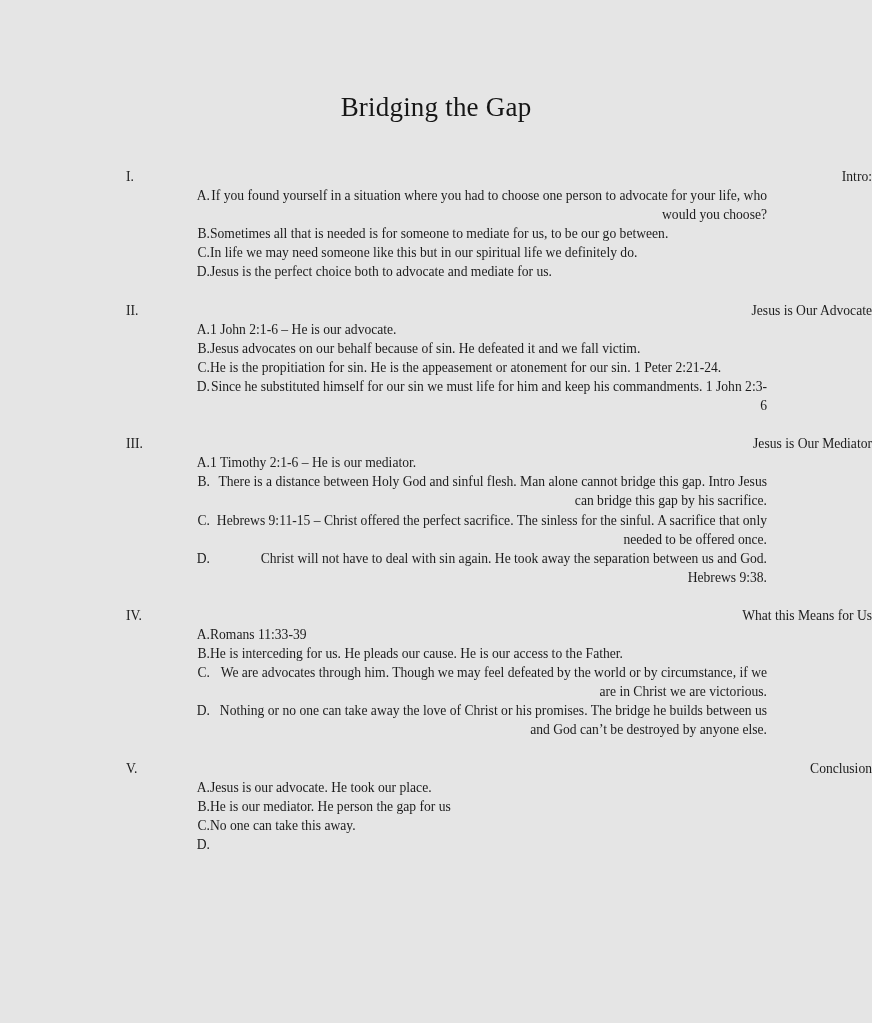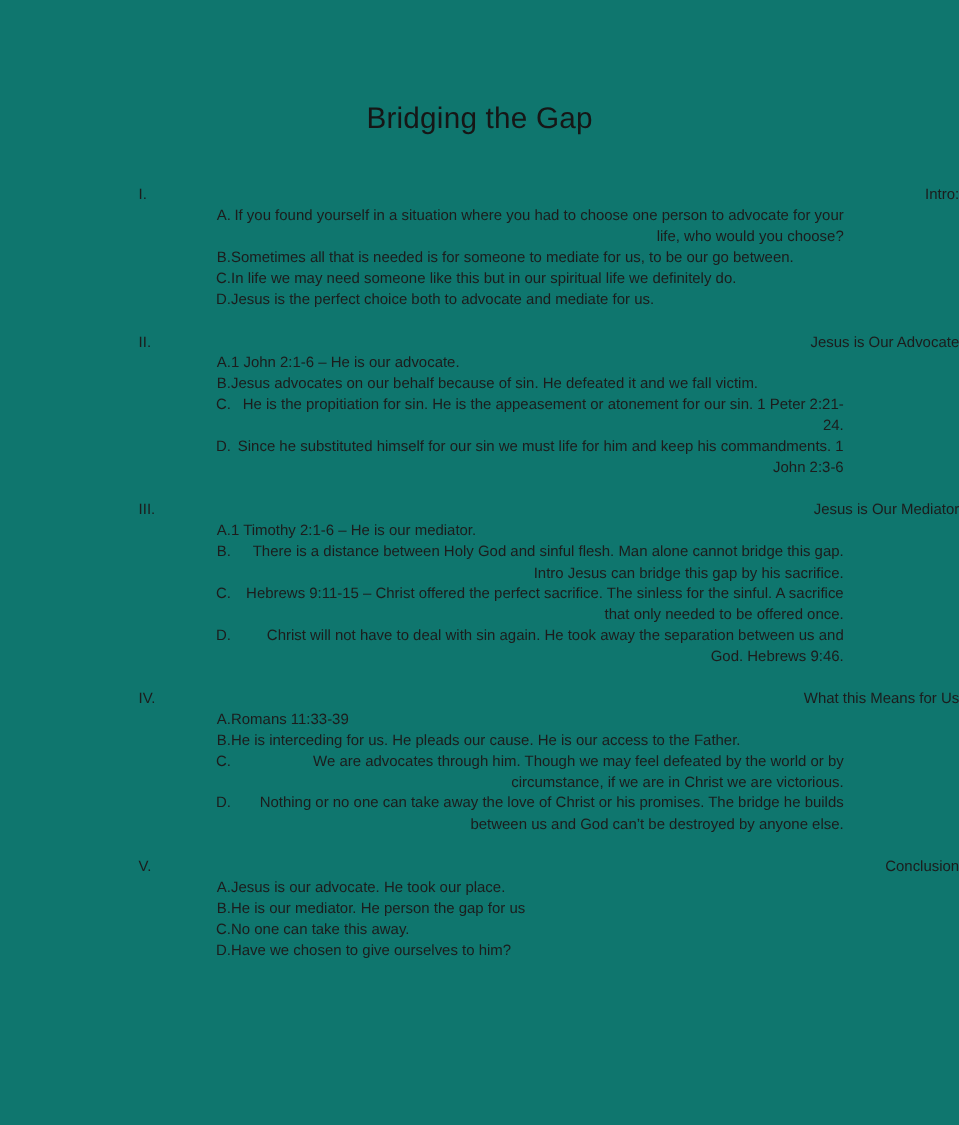--- a/index.html
+++ b/index.html
@@ -4,23 +4,23 @@
 <style>
   html, body {
     margin: 0;
     padding: 0;
     background: #ffffff;
   }
   .page {
     position: relative;
     width: 872px;
     height: 1023px;
-    background: #0f766e;
+    background: #e5e5e5;
     overflow: hidden;
-    font-family: Liberation Sans, sans-serif;
+    font-family: Liberation Serif, serif;
     color: #1c1c1c;
   }
   .doc-title {
     margin-top: 92px;
     text-align: center;
     font-size: 27px;
     font-weight: 400;
     letter-spacing: 0.2px;
     color: #161616;
   }
@@ -132,21 +132,21 @@
             <li class="item">
               <span class="letter">B.</span>
               <span class="item-text">There is a distance between Holy God and sinful flesh.  Man alone cannot bridge this gap.  Intro Jesus can bridge this gap by his sacrifice.</span>
             </li>
             <li class="item">
               <span class="letter">C.</span>
               <span class="item-text">Hebrews 9:11-15 – Christ offered the perfect sacrifice.  The sinless for the sinful. A sacrifice that only needed to be offered once.</span>
             </li>
             <li class="item">
               <span class="letter">D.</span>
-              <span class="item-text">Christ will not have to deal with sin again.  He took away the separation between us and God. Hebrews 9:46.</span>
+              <span class="item-text">Christ will not have to deal with sin again.  He took away the separation between us and God. Hebrews 9:38.</span>
             </li>
           </ul>
         </div>
       </div>
       <div class="section">
         <div class="numeral">IV.</div>
         <div class="section-body">
           <h2 class="section-heading">What this Means for Us</h2>
           <ul class="items">
             <li class="item">
@@ -180,19 +180,18 @@
             <li class="item">
               <span class="letter">B.</span>
               <span class="item-text">He is our mediator. He person the gap for us</span>
             </li>
             <li class="item">
               <span class="letter">C.</span>
               <span class="item-text">No one can take this away.</span>
             </li>
             <li class="item">
               <span class="letter">D.</span>
-              <span class="item-text">Have we chosen to give ourselves to him?</span>
             </li>
           </ul>
         </div>
       </div>
     </div>
 </div>
 
 </body></html>

